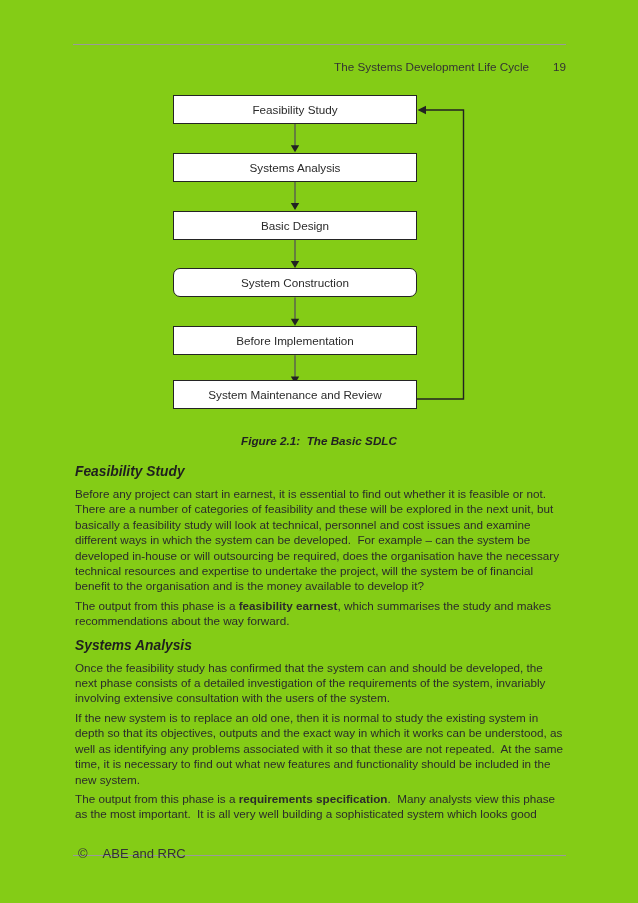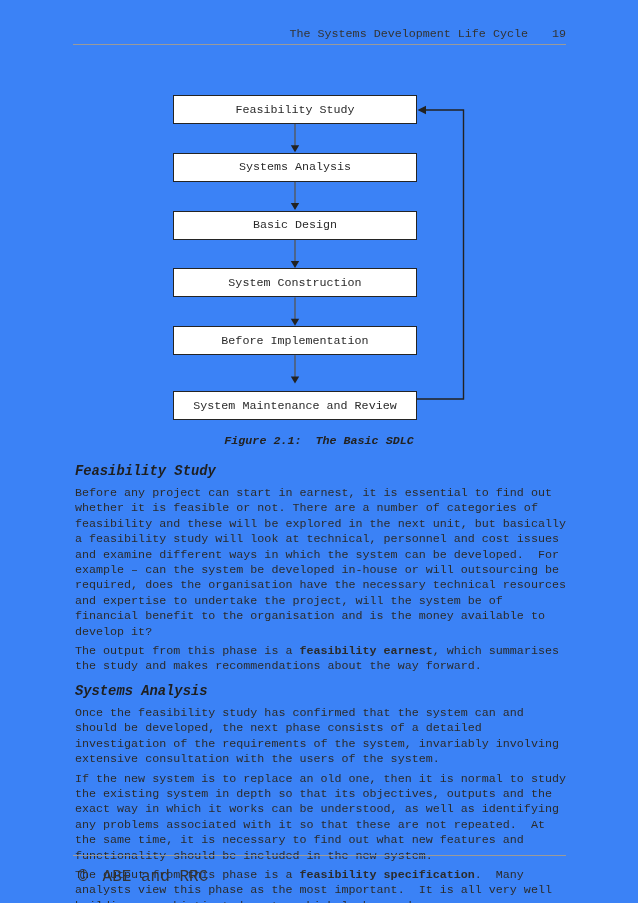--- a/index.html
+++ b/index.html
@@ -1,26 +1,26 @@
 <!DOCTYPE html>
 <html><head>
 <meta charset="utf-8">
 <style>
   html,body{margin:0;padding:0;background:#e8e8e8;}
   .page{
-    position:relative;width:638px;height:903px;background:#3b82f6;
-    font-family:Liberation Mono, monospace;color:#282828;overflow:hidden;
+    position:relative;width:638px;height:903px;background:#84cc16;
+    font-family:Liberation Sans, sans-serif;color:#282828;overflow:hidden;
   }
   
   .header{
     position:absolute;top:27px;left:73px;width:493px;
     display:flex;justify-content:flex-end;align-items:baseline;
     font-size:11.7px;color:#333;
   }
-  .header .pagenum{margin-left:24px;}
+  .header .pagenum{margin-left:24px;margin-top:33px;}
   .rule{position:absolute;left:73px;width:493px;border-top:1.4px solid #9a9a9a;height:0;}
   .rule.header-rule{top:44px;}
   .rule.footer-rule{top:855px;}
   
   .figure{position:absolute;top:0;left:0;width:638px;height:903px;pointer-events:none;}
   .connectors{position:absolute;top:0;left:0;}
   .flow-box{
     position:absolute;left:173px;width:244px;height:29px;box-sizing:border-box;
     border:1.3px solid #242424;background:#fff;
     display:flex;align-items:center;justify-content:center;
@@ -36,21 +36,21 @@
     font-size:11.7px;line-height:15.4px;color:#2b2b2b;
   }
   .content h3{
     font-size:13.8px;line-height:16px;font-style:italic;font-weight:bold;
     margin:9px 0 6px 0;color:#1f1f1f;
   }
   .content h3:first-child{margin-top:0;}
   .content p{margin:0 0 4px 0;}
   .content b{font-weight:bold;}
   
-  .footer{position:absolute;top:868px;left:78px;font-size:16px;color:#333;}
+  .footer{position:absolute;top:846px;left:78px;font-size:13px;color:#333;}
   .footer .sym{display:inline-block;margin-right:15px;}
 </style>
 </head>
 <body>
 
 <div class="page">
 
   <div class="header">
     <span class="title">The Systems Development Life Cycle</span>
     <span class="pagenum">19</span>
@@ -69,35 +69,35 @@
         <polygon points="290.8,318.7 299.2,318.7 295,325.7" fill="#222"></polygon>
         <line x1="295" y1="355.2" x2="295" y2="377.5" stroke="#555" stroke-width="1.3"></line>
         <polygon points="290.8,376.5 299.2,376.5 295,383.5" fill="#222"></polygon>
         <polyline points="417,399 463.5,399 463.5,110 424,110" fill="none" stroke="#222" stroke-width="1.4"></polyline>
         <polygon points="417.5,110 426,105.8 426,114.2" fill="#222"></polygon>
       </svg>
     <div id="flowchart">
         <div class="flow-box" style="top: 95px;">Feasibility Study</div>
         <div class="flow-box" style="top: 152.8px;">Systems Analysis</div>
         <div class="flow-box" style="top: 210.6px;">Basic Design</div>
-        <div class="flow-box" style="top: 268.4px;">System Construction</div>
+        <div class="flow-box" style="top: 268.4px; border-radius: 7px;">System Construction</div>
         <div class="flow-box" style="top: 326.2px;">Before Implementation</div>
-        <div class="flow-box" style="top: 391px;">System Maintenance and Review</div>
+        <div class="flow-box" style="top: 380px;">System Maintenance and Review</div>
       </div>
     <div class="caption">Figure 2.1:&nbsp; The Basic SDLC</div>
   </div>
 
   <div class="content" id="content">
       <h3>Feasibility Study</h3>
       <p><span>Before any project can start in earnest, it is essential to find out whether it is feasible or not. There are a number of categories of feasibility and these will be explored in the next unit, but basically a feasibility study will look at technical, personnel and cost issues and examine different ways in which the system can be developed.&nbsp; For example – can the system be developed in-house or will outsourcing be required, does the organisation have the necessary technical resources and expertise to undertake the project, will the system be of financial benefit to the organisation and is the money available to develop it?</span></p>
       <p><span>The output from this phase is a </span><b>feasibility earnest</b><span>, which summarises the study and makes recommendations about the way forward.</span></p>
       <h3>Systems Analysis</h3>
       <p><span>Once the feasibility study has confirmed that the system can and should be developed, the next phase consists of a detailed investigation of the requirements of the system, invariably involving extensive consultation with the users of the system.</span></p>
       <p><span>If the new system is to replace an old one, then it is normal to study the existing system in depth so that its objectives, outputs and the exact way in which it works can be understood, as well as identifying any problems associated with it so that these are not repeated.&nbsp; At the same time, it is necessary to find out what new features and functionality should be included in the new system.</span></p>
-      <p><span>The output from this phase is a </span><b>feasibility specification</b><span>.&nbsp; Many analysts view this phase as the most important.&nbsp; It is all very well building a sophisticated system which looks good</span></p>
+      <p><span>The output from this phase is a </span><b>requirements specification</b><span>.&nbsp; Many analysts view this phase as the most important.&nbsp; It is all very well building a sophisticated system which looks good</span></p>
     </div>
 
   <div class="rule footer-rule"></div>
   <div class="footer">
     <span class="sym">©</span><span>ABE and RRC</span>
   </div>
 
 </div>
 
 </body></html>

